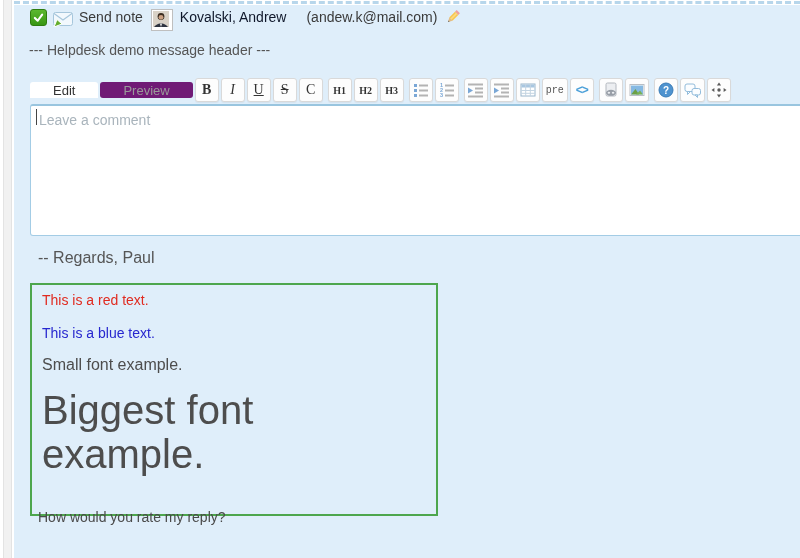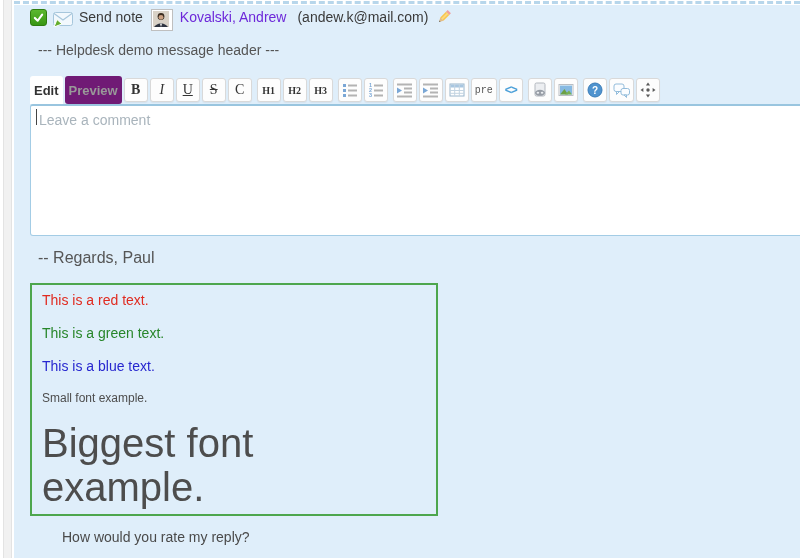--- a/index.html
+++ b/index.html
@@ -16,30 +16,30 @@
   
   .note-bar{position:absolute;left:30px;top:9px;height:20px;display:flex;
     font-size:14px;color:#3a3a3a;white-space:nowrap;}
   .checkbox{width:17px;height:17px;border-radius:3px;border:1px solid #2e7d0f;
     background:linear-gradient(#5cb830,#379613);display:inline-flex;align-items:center;
     justify-content:center;box-sizing:border-box;margin-right:6px;cursor:pointer;}
   .mini-icon{display:inline-flex;align-items:center;margin-right:6px;}
   .send-label{margin-right:8px;}
   .avatar{width:18px;height:18px;border:1px solid #bfbfbf;background:#fff;padding:1px;
     box-sizing:content-box;display:inline-flex;margin-right:7px;}
-  .name-link{color:#6d28d9;text-decoration:none;margin-right:11px;cursor:pointer;}
+  .name-link{color:#0f172a;text-decoration:none;margin-right:20px;cursor:pointer;}
   .email{margin-right:8px;}
   .pencil{cursor:pointer;display:inline-flex;}
 
-  .msg-header{position:absolute;left:38px;top:42px;font-size:14px;color:#555;}
+  .msg-header{position:absolute;left:29px;top:42px;font-size:14px;color:#555;}
 
   
   .toolbar{position:absolute;left:30px;top:76px;height:28px;display:flex;align-items:center;}
-  .tab{height:28px;padding:0 4px;display:flex;align-items:center;font-size:13px;
-    font-weight:bold;border-radius:3px 3px 0 0;cursor:pointer;box-sizing:border-box;}
+  .tab{height:16px;padding:0 23px;display:flex;align-items:center;font-size:13px;
+    font-weight:normal;border-radius:3px 3px 0 0;cursor:pointer;box-sizing:border-box;}
   .tab.active{background:#ffffff;color:#333;}
   .tab.inactive{background:#701a75;color:#999;margin-left:2px;border-radius:3px;}
   .tb-btn{height:24px;min-width:24px;padding:0 3px;margin-left:2px;background:#fdfdfd;
     border:1px solid #d9d9d9;border-radius:3px;box-shadow:0 1px 1px rgba(0,0,0,.05);
     display:inline-flex;align-items:center;justify-content:center;cursor:pointer;
     font-size:14px;color:#333;box-sizing:border-box;}
   .tb-btn.grp{margin-left:5px;}
   .tb-btn svg{display:block;}
   .s-bold{font-family:"Liberation Serif",serif;font-weight:bold;}
   .s-italic{font-family:"Liberation Serif",serif;font-style:italic;}
@@ -58,25 +58,25 @@
   .comment-box::placeholder{color:#a9b4bc;opacity:1;}
   .caret{position:absolute;left:36px;top:109px;width:1px;height:16px;background:#444;}
 
   .regards{position:absolute;left:38px;top:249px;font-size:16px;color:#555;}
 
   
   .preview-box{position:absolute;left:30px;top:283px;width:408px;height:233px;
     box-sizing:border-box;border:2px solid #4da64d;padding:7px 10px 10px;overflow:hidden;}
   .preview-box p{margin:0;}
   .pl-normal{font-size:14px;line-height:16px;margin-bottom:17px !important;}
-  .pl-small{font-size:12px;line-height:14px;margin-bottom:16px !important;}
+  .pl-small{font-size:16px;line-height:14px;margin-bottom:16px !important;}
   .pl-bigger{font-size:27px;line-height:30px;margin-bottom:12px !important;}
   .pl-biggest{font-size:40px;line-height:44px;}
 
-  .rating-q{position:absolute;left:38px;top:529px;font-size:14px;color:#4a4a4a;margin-left:24px;}
+  .rating-q{position:absolute;left:38px;top:509px;font-size:14px;color:#4a4a4a;}
 </style>
 </head>
 <body>
 
 <div class="gutter-band"></div>
 <div class="panel"></div>
 <div class="dash-strip">
     <div class="dashes"></div>
   </div>
 
@@ -260,19 +260,18 @@
     </div>
 </div>
 
 <textarea class="comment-box" placeholder="Leave a comment" style=""></textarea>
 <div class="caret"></div>
 
 <div class="regards">-- Regards, Paul</div>
 
 <div class="preview-box" style="border-color: rgb(77, 166, 77);">
     <p class="pl-normal" style="color: rgb(224, 43, 32);">This is a red text.</p>
-    <p class="pl-normal" style="color: rgb(39, 134, 42);">This is a green text.</p>
     <p class="pl-normal" style="color: rgb(39, 39, 207);">This is a blue text.</p>
     <p class="pl-small" style="color: rgb(77, 77, 77);">Small font example.</p>
     <p class="pl-biggest" style="color: rgb(77, 77, 77);">Biggest font example.</p>
   </div>
 
 <div class="rating-q">How would you rate my reply?</div>
 
 </body></html>

